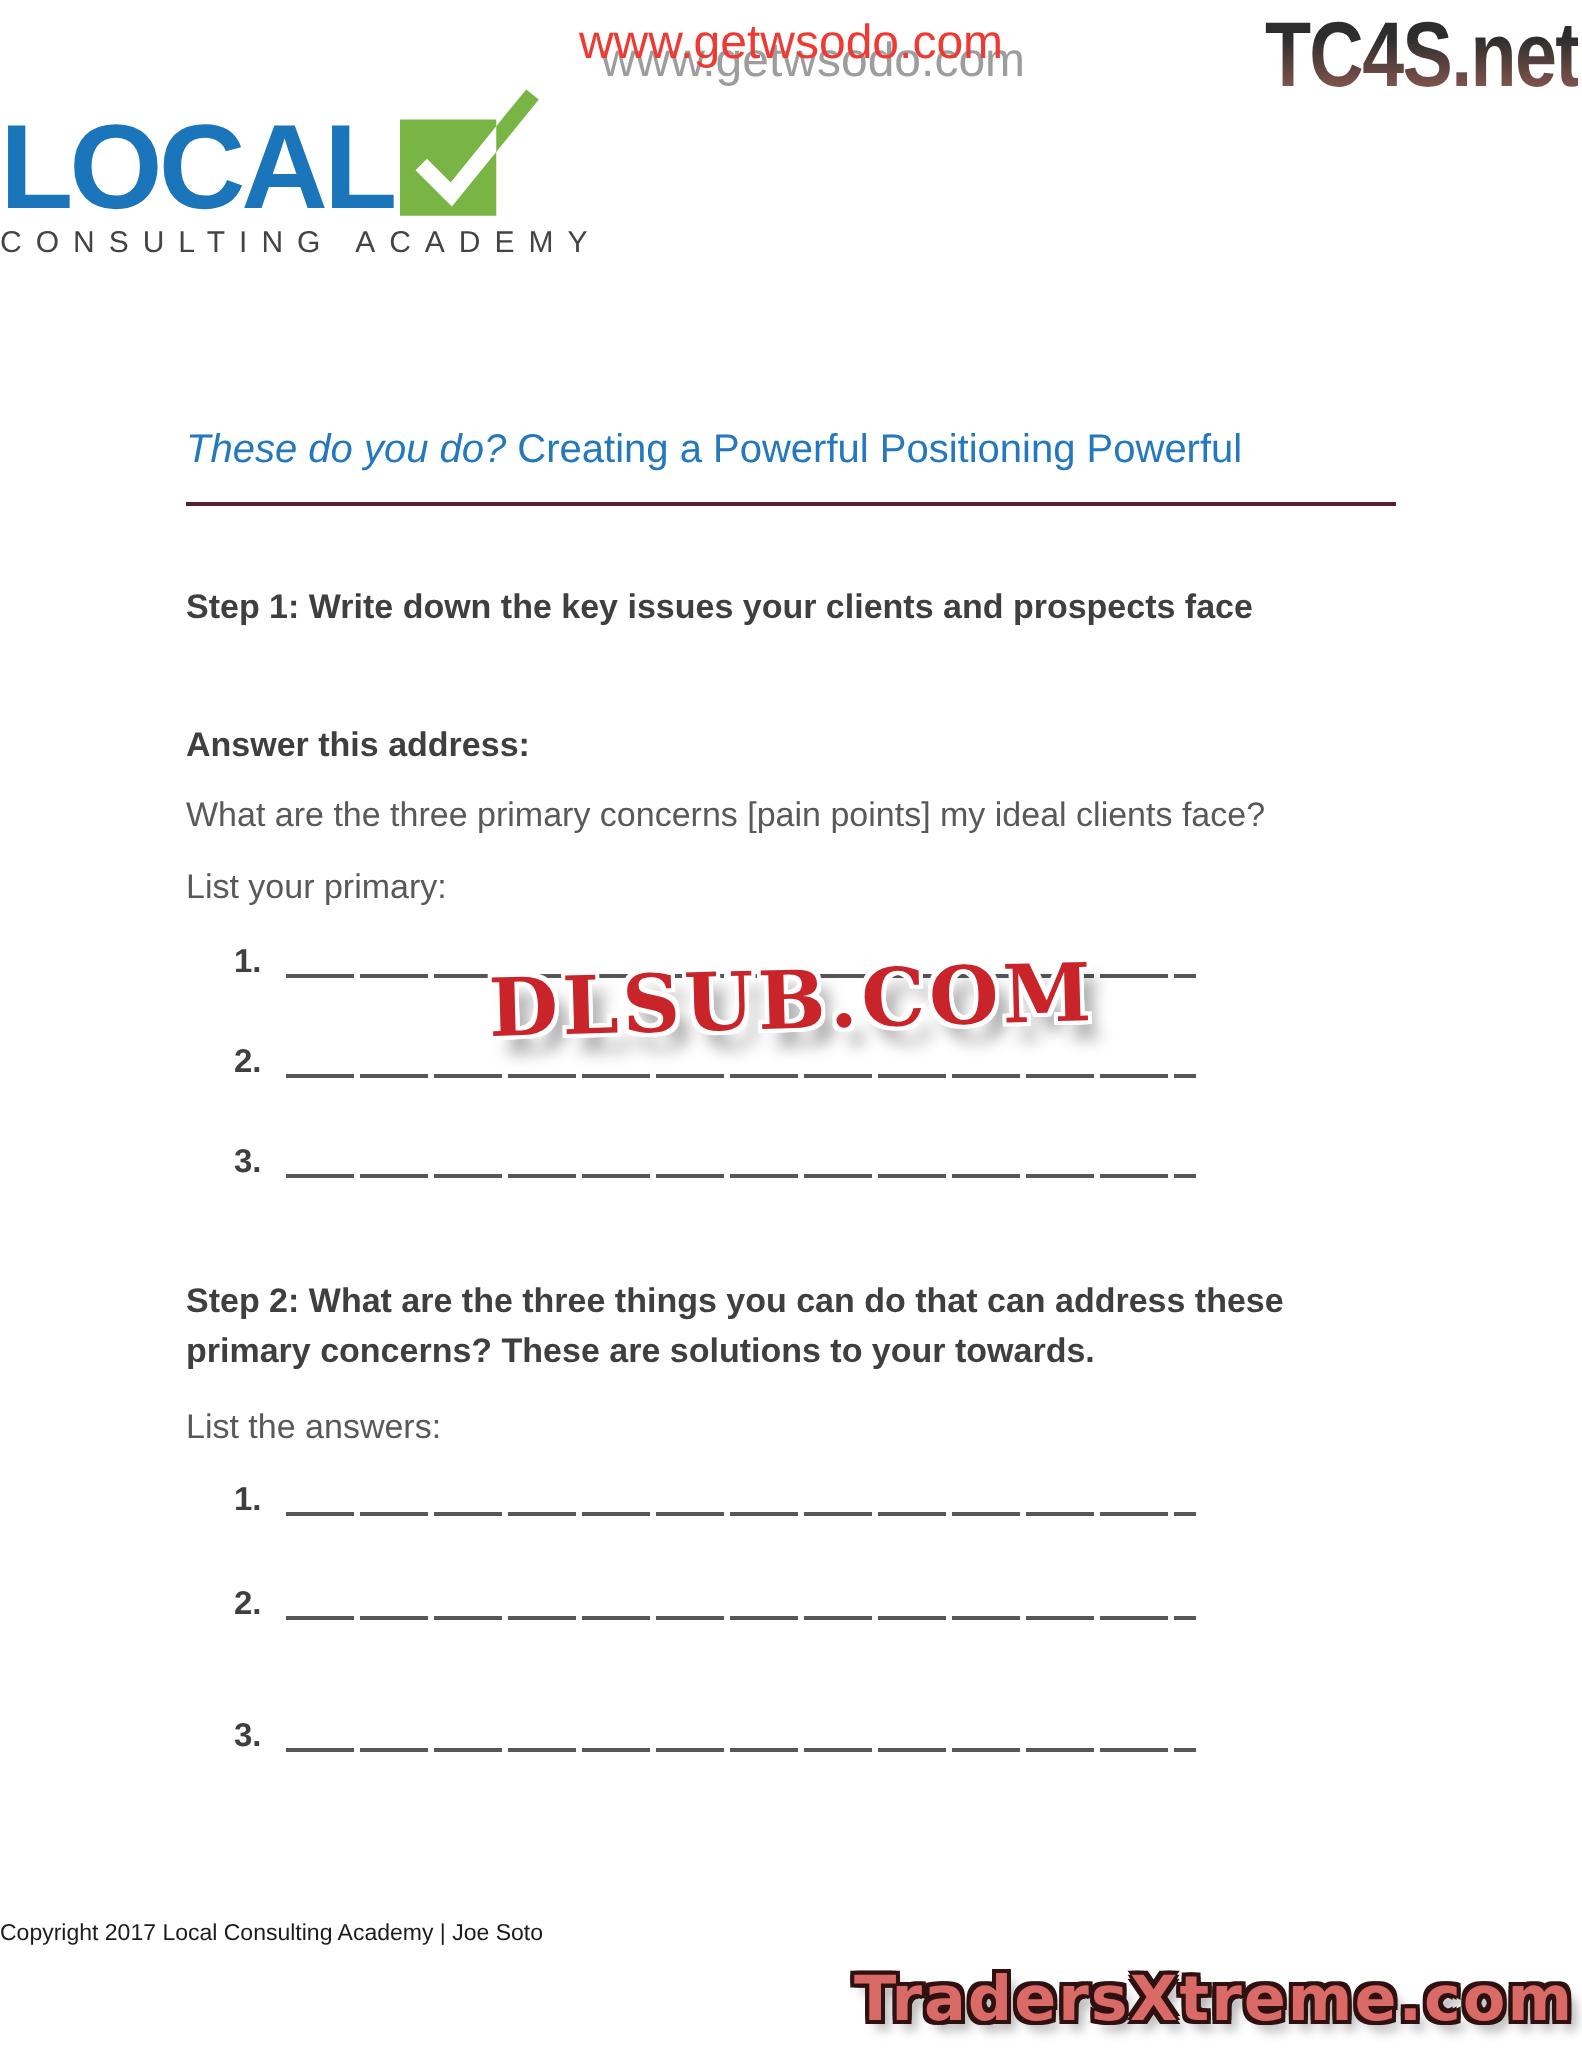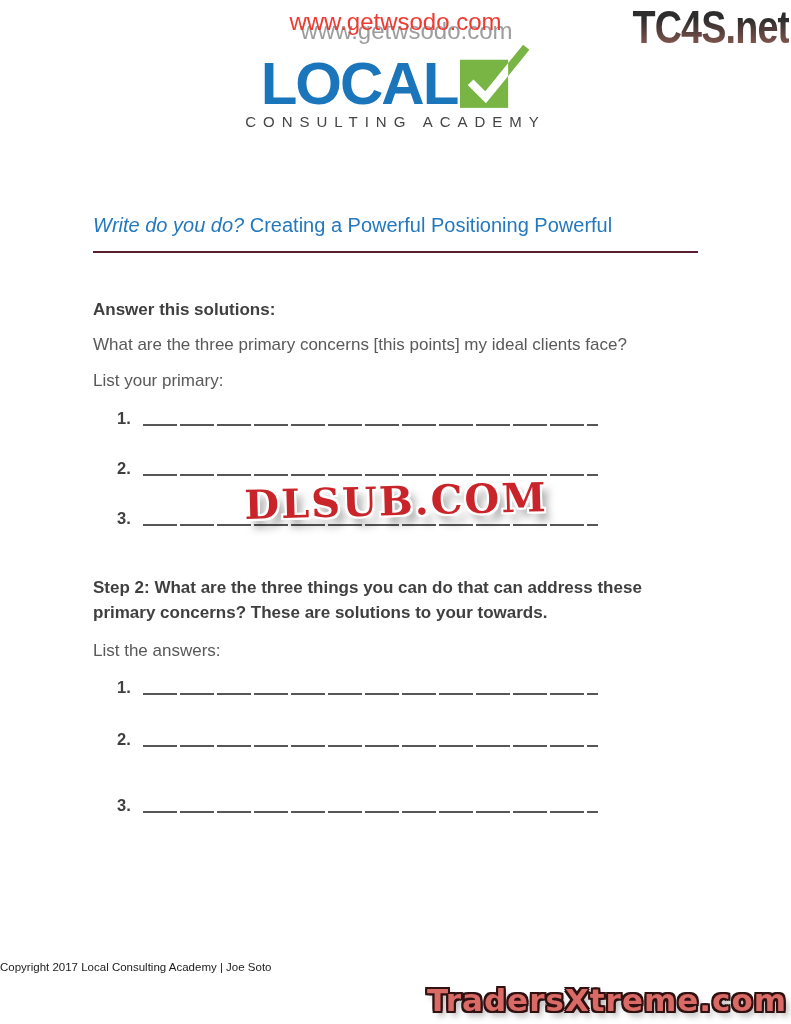--- a/index.html
+++ b/index.html
@@ -30,21 +30,21 @@
   .wm-traders{
     position:absolute;top:982px;right:4px;z-index:6;
     font-family:"DejaVu Sans",sans-serif;font-weight:bold;
     font-size:31px;letter-spacing:1px;color:#d96a66;white-space:nowrap;
     text-shadow:
       -2px 0 0 #2e1110,2px 0 0 #2e1110,0 -2px 0 #2e1110,0 2px 0 #2e1110,
       -2px -2px 0 #2e1110,2px 2px 0 #2e1110,-2px 2px 0 #2e1110,2px -2px 0 #2e1110,
       4px 5px 6px rgba(0,0,0,.35);
   }
   
-  .logo-block{padding-top:44px;text-align:center;}
+  .logo-block{padding-top:44px;}
   .logo-row{display:inline-flex;align-items:flex-end;line-height:1;}
   .logo-word{font-weight:bold;font-size:60px;letter-spacing:-2px;color:#1b75bb;line-height:.85;}
   .logo-check{margin-left:3px;margin-bottom:1px;}
   .logo-tag{margin-top:4px;font-size:15px;letter-spacing:7px;color:#444446;}
   
   .content{margin:0 93px 0 93px;color:#595959;font-size:17px;}
   .doc-title{margin:83px 0 0 0;font-size:20px;font-weight:400;color:#2478be;line-height:1.2;}
   .doc-title em{font-style:italic;}
   .title-rule{margin:14px 0 0 0;border:none;border-top:2.5px solid #5a1f2e;}
   .step-heading{margin:38px 0 0 0;font-size:17px;font-weight:bold;color:#3f3f3f;line-height:25px;}
@@ -87,26 +87,27 @@
         <rect x="0" y="25" width="77" height="77" fill="#79b544"></rect>
         <path d="M17 61 L41 85 L106 5" fill="none" stroke="#79b544" stroke-width="13"></path>
         <path d="M17 61 L41 85 L106 5" fill="none" stroke="#ffffff" stroke-width="13" clip-path="url(#boxclip)"></path>
       </svg>
     </div>
     <div class="logo-tag">CONSULTING ACADEMY</div>
   </div>
 
   <div class="content">
 
-    <h1 class="doc-title"><em>Write do you do?</em><span> Creating a Powerful Positioning Powerful</span></h1>
+    <h1 class="doc-title"><em>These do you do?</em><span> Creating a Powerful Positioning Powerful</span></h1>
     <hr class="title-rule">
 
+    <h2 class="step-heading">Step 1: Write down the key issues your clients and prospects face</h2>
 
-    <p class="label-bold">Answer this solutions:</p>
-    <p class="para">What are the three primary concerns [this points] my ideal clients face?</p>
+    <p class="label-bold">Answer this address:</p>
+    <p class="para">What are the three primary concerns [pain points] my ideal clients face?</p>
     <p class="list-label">List your primary:</p>
 
     <div class="blank-row mt17">
       <span class="num">1.</span>
       <span class="line"></span>
     </div>
     <div class="blank-row mt30">
       <span class="num">2.</span>
       <span class="line"></span>
     </div>

